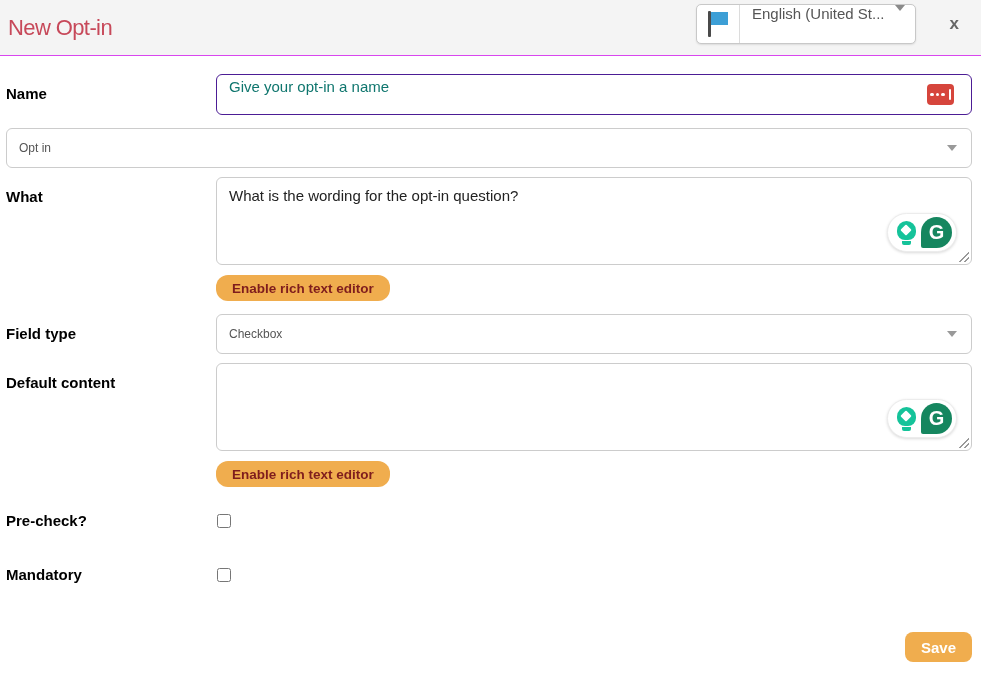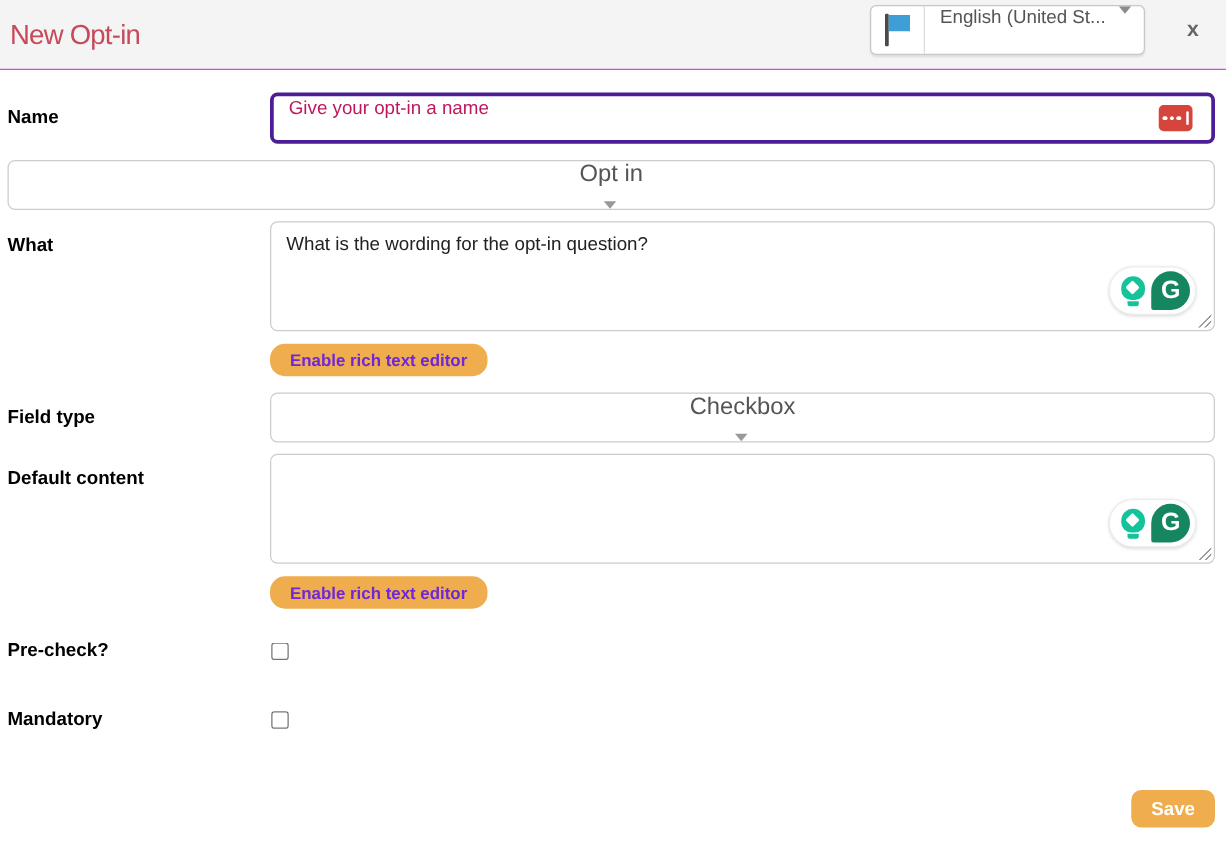--- a/index.html
+++ b/index.html
@@ -68,45 +68,44 @@
   .row { display: flex; align-items: flex-start; }
   .row-label {
     flex: none; width: 210px;
     font-size: 15px; font-weight: bold; color: #000;
     padding-top: 11px;
   }
   .field { flex: 1; position: relative; }
 
   .text-input {
     width: 100%; height: 41px;
-    border: 3px solid #4c1d95; border-radius: 6px;
+    border: 1px solid #4c1d95; border-radius: 6px;
     padding: 0 48px 16px 12px;
-    font-size: 15px; color: #be185d;
+    font-size: 15px; color: #0f766e;
     font-family: "Liberation Sans", sans-serif;
     outline: none;
   }
   .lastpass-icon {
     position: absolute; right: 18px; top: 10px;
     width: 27px; height: 21px;
     border-radius: 4px;
     display: flex; align-items: center; justify-content: center;
     gap: 2px; cursor: pointer;
   }
   .lp-dot { width: 3.5px; height: 3.5px; border-radius: 50%; background: #fff; }
   .lp-bar { width: 2px; height: 11px; background: #fff; margin-left: 2px; border-radius: 1px; }
 
   .fake-select {
     height: 40px;
     border: 1px solid #ccc; border-radius: 6px;
     background: #fff;
     display: flex; align-items: center; justify-content: space-between;
     padding: 0 12px;
-    font-size: 19px; color: #555;
-    cursor: pointer;
-    flex-direction: column;
+    font-size: 12px; color: #555;
+    cursor: pointer;
   }
   .fake-select .caret { margin-right: 2px; border-top-color: #999; }
 
   .ta-wrap { position: relative; }
   textarea.ta {
     display: block;
     width: 100%; height: 88px;
     border: 1px solid #ccc; border-radius: 6px;
     padding: 9px 12px;
     font-size: 15px; color: #222;
@@ -145,21 +144,21 @@
     background: linear-gradient(135deg,
       transparent 0 52%, #999 52% 60%,
       transparent 60% 74%, #999 74% 82%,
       transparent 82%);
     cursor: nwse-resize;
   }
 
   .rich-btn {
     margin-top: 10px;
     border: none; border-radius: 12px;
-    color: #6d28d9; font-weight: bold; font-size: 13.5px;
+    color: #7f1d1d; font-weight: bold; font-size: 13.5px;
     font-family: "Liberation Sans", sans-serif;
     padding: 5px 16px; height: 26px;
     cursor: pointer;
   }
 
   .mb13 { margin-bottom: 13px; }
   .mb9  { margin-bottom: 9px; }
   .mb14 { margin-bottom: 14px; }
   .row-check { margin-bottom: 23px; }
   .checkbox {

